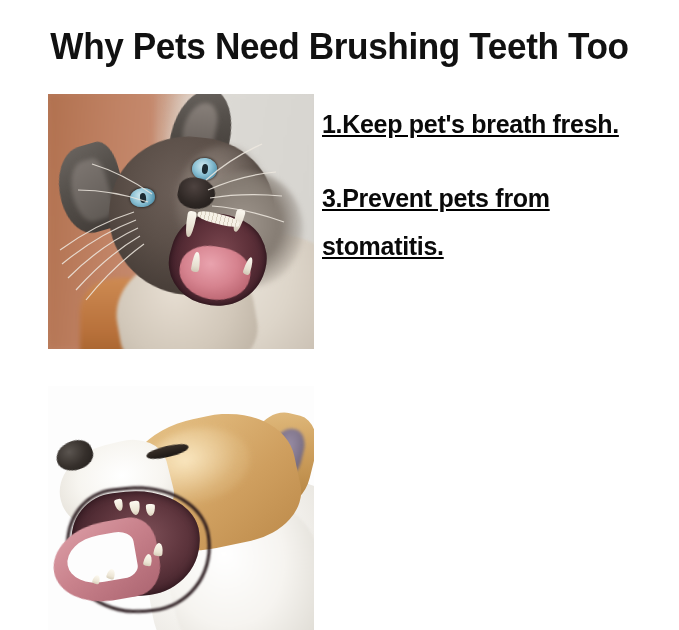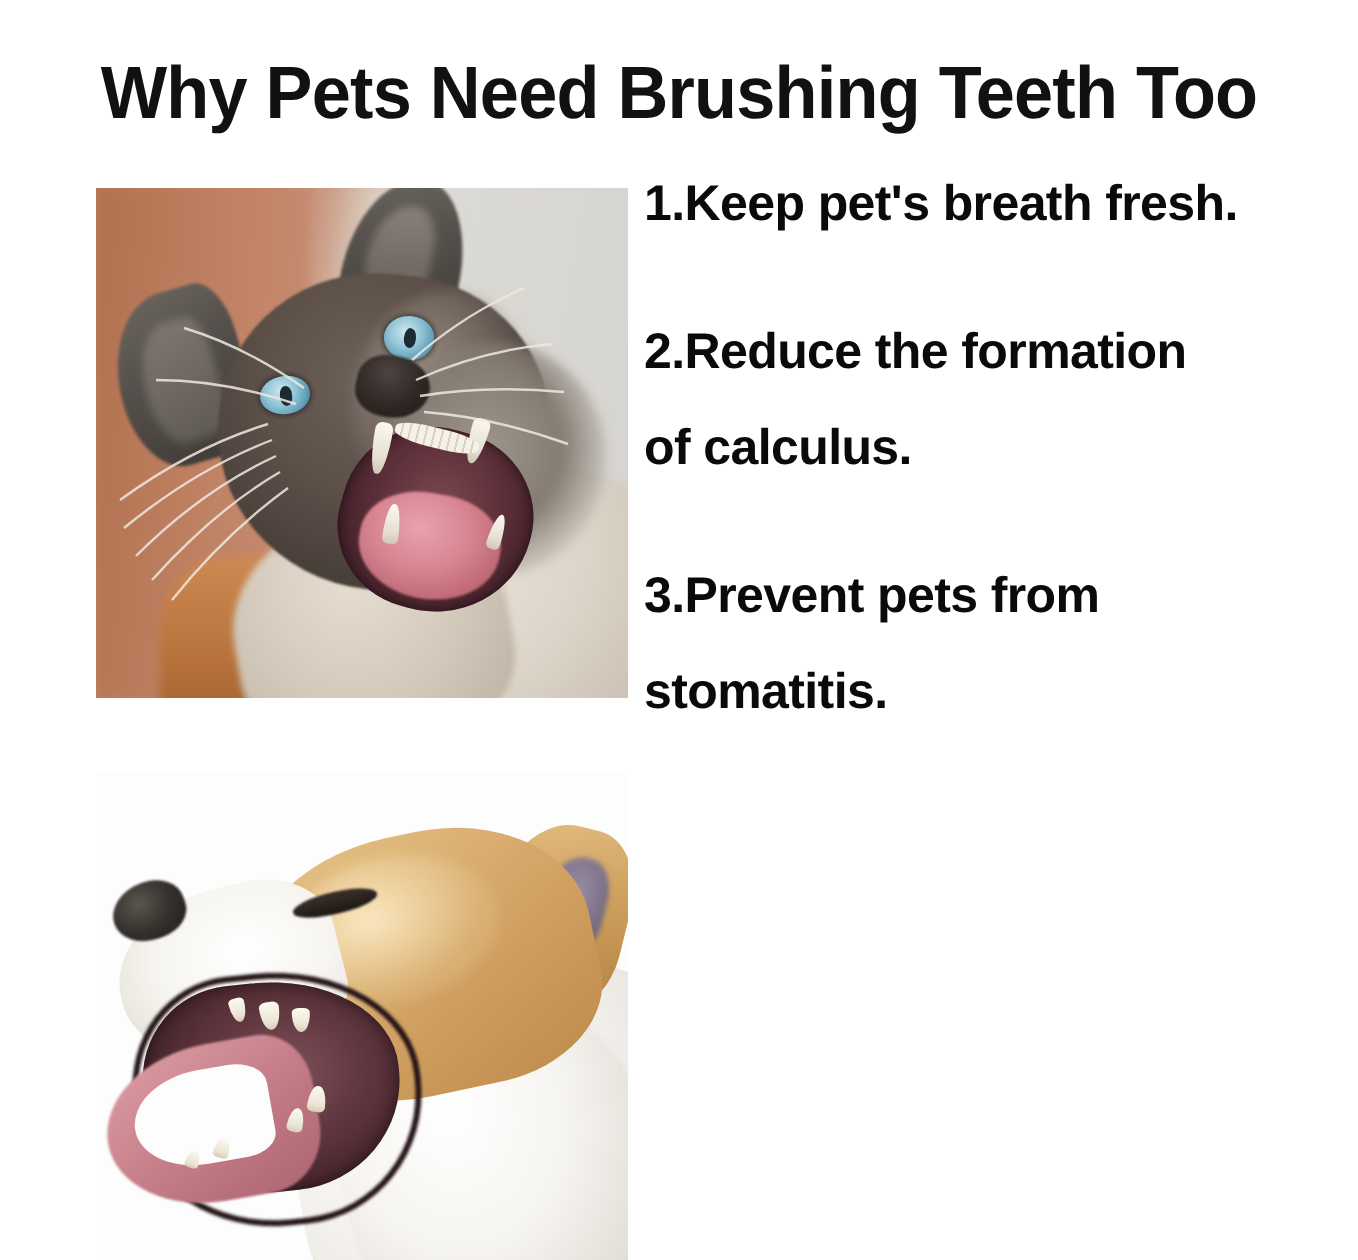--- a/index.html
+++ b/index.html
@@ -322,25 +322,26 @@
   .dog-tooth-u3 { left: 37%; top: 45%; width: 3.4%; height: 4.4%; border-radius: 40% 40% 55% 55% / 20% 20% 90% 90%; transform: rotate(-2deg); }
   .dog-tooth-l1 { left: 40%; top: 60%; width: 3.2%; height: 5%; border-radius: 55% 55% 40% 40% / 90% 90% 20% 20%; transform: rotate(8deg); }
   .dog-tooth-l2 { left: 36%; top: 64%; width: 3%; height: 4.4%; border-radius: 55% 55% 40% 40% / 90% 90% 20% 20%; transform: rotate(12deg); }
   .dog-tooth-l3 { left: 22%; top: 70%; width: 3%; height: 4%; border-radius: 55% 55% 40% 40% / 90% 90% 20% 20%; transform: rotate(16deg); }
   .dog-tooth-l4 { left: 17%; top: 72%; width: 2.6%; height: 3.4%; border-radius: 55% 55% 40% 40% / 90% 90% 20% 20%; transform: rotate(18deg); }
 
   
   #reasons-list {
     position: absolute;
     left: 322px;
-    top: 8px;
+    top: 30px;
     width: 357px;
     list-style: none;
     margin: 0;
     padding: 0;
+    text-decoration: underline;
   }
   .reason-item {
     font-size: 25px;
     font-weight: bold;
     line-height: 48px;
     color: #0a0a0a;
     margin: 0 0 26px 0;
     letter-spacing: -0.3px;
     white-space: pre-wrap;
   }
@@ -432,19 +433,17 @@
       <div class="dog-tooth dog-tooth-l1"></div>
       <div class="dog-tooth dog-tooth-l2"></div>
       <div class="dog-tooth dog-tooth-l3"></div>
       <div class="dog-tooth dog-tooth-l4"></div>
 
     </figure>
   </div>
 
   <ol id="reasons-list">
     <li class="reason-item">1.Keep pet's breath fresh.</li>
-    <li class="reason-item">2.Reduce the formation
-of calculus.</li>
     <li class="reason-item">3.Prevent pets from
 stomatitis.</li>
   </ol>
 
 </div>
 
 </body></html>

